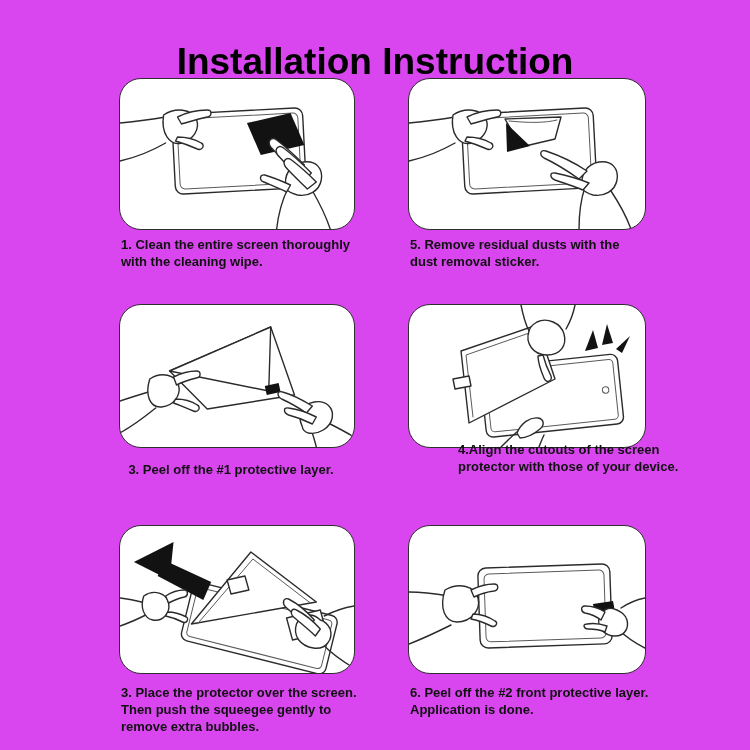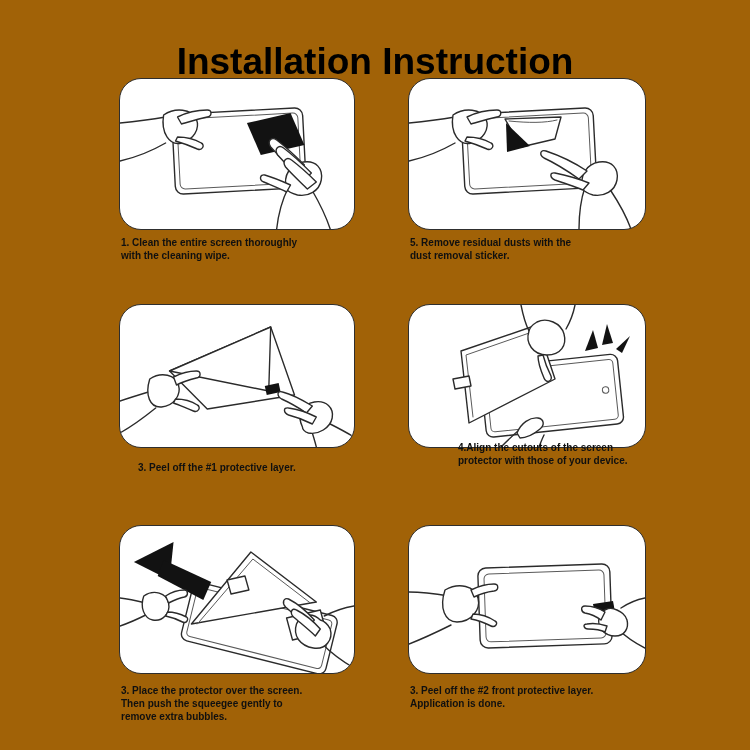--- a/index.html
+++ b/index.html
@@ -1,41 +1,41 @@
 <!DOCTYPE html>
 <html><head>
 <meta charset="utf-8">
 <style>
   html,body { margin:0; padding:0; background:#ffffff; }
   .stage {
-    position:relative; width:750px; height:750px; background:#a16207;
+    position:relative; width:750px; height:750px; background:#d946ef;
     font-family:"Liberation Sans", sans-serif; overflow:hidden;
   }
   .title {
     position:absolute; top:16px; left:0; width:750px; text-align:center;
     font-size:37px; font-weight:bold; color:#000; letter-spacing:0;
   }
   .panel {
     position:absolute; border:1.6px solid #2e2e2e; border-radius:22px;
     background:#fff; overflow:hidden; box-sizing:border-box;
   }
   .panel svg { display:block; width:100%; height:100%; }
   #p1 { left:119px; top:78px;  width:236px; height:152px; }
   #p2 { left:408px; top:78px;  width:238px; height:152px; }
   #p3 { left:119px; top:304px; width:236px; height:144px; }
   #p4 { left:408px; top:304px; width:238px; height:144px; }
   #p5 { left:119px; top:525px; width:236px; height:149px; }
   #p6 { left:408px; top:525px; width:238px; height:149px; }
   .caption {
-    position:absolute; font-size:10px; font-weight:bold; color:#101010;
+    position:absolute; font-size:13px; font-weight:bold; color:#101010;
     line-height:1.32; white-space:pre-line;
   }
   #c1 { left:121px; top:236px; width:252px; }
   #c2 { left:410px; top:236px; width:252px; }
-  #c3 { left:138px; top:461px; width:252px; }
+  #c3 { left:105px; top:461px; width:252px;text-align:center; }
   #c4 { left:410px; top:441px; width:258px;margin-left:48px; }
   #c5 { left:121px; top:684px; width:258px; }
   #c6 { left:410px; top:684px; width:262px; }
   
   .ln   { fill:none; stroke:#2b2b2b; stroke-width:1.4; stroke-linecap:round; stroke-linejoin:round; }
   .wh   { fill:#ffffff; stroke:#2b2b2b; stroke-width:1.4; stroke-linecap:round; stroke-linejoin:round; }
   .bk   { fill:#121212; stroke:none; }
   .thin { fill:none; stroke:#5a5a5a; stroke-width:1; stroke-linecap:round; stroke-linejoin:round; }
 </style>
 </head>
@@ -178,16 +178,16 @@
   <div class="caption" id="c1">1. Clean the entire screen thoroughly
 with the cleaning wipe.</div>
   <div class="caption" id="c2">5. Remove residual dusts with the
 dust removal sticker.</div>
   <div class="caption" id="c3">3. Peel off the #1 protective layer.</div>
   <div class="caption" id="c4">4.Align the cutouts of the screen
 protector with those of your device.</div>
   <div class="caption" id="c5">3. Place the protector over the screen.
 Then push the squeegee gently to
 remove extra bubbles.</div>
-  <div class="caption" id="c6">3. Peel off the #2 front protective layer.
+  <div class="caption" id="c6">6. Peel off the #2 front protective layer.
 Application is done.</div>
 
 </div>
 
 </body></html>

